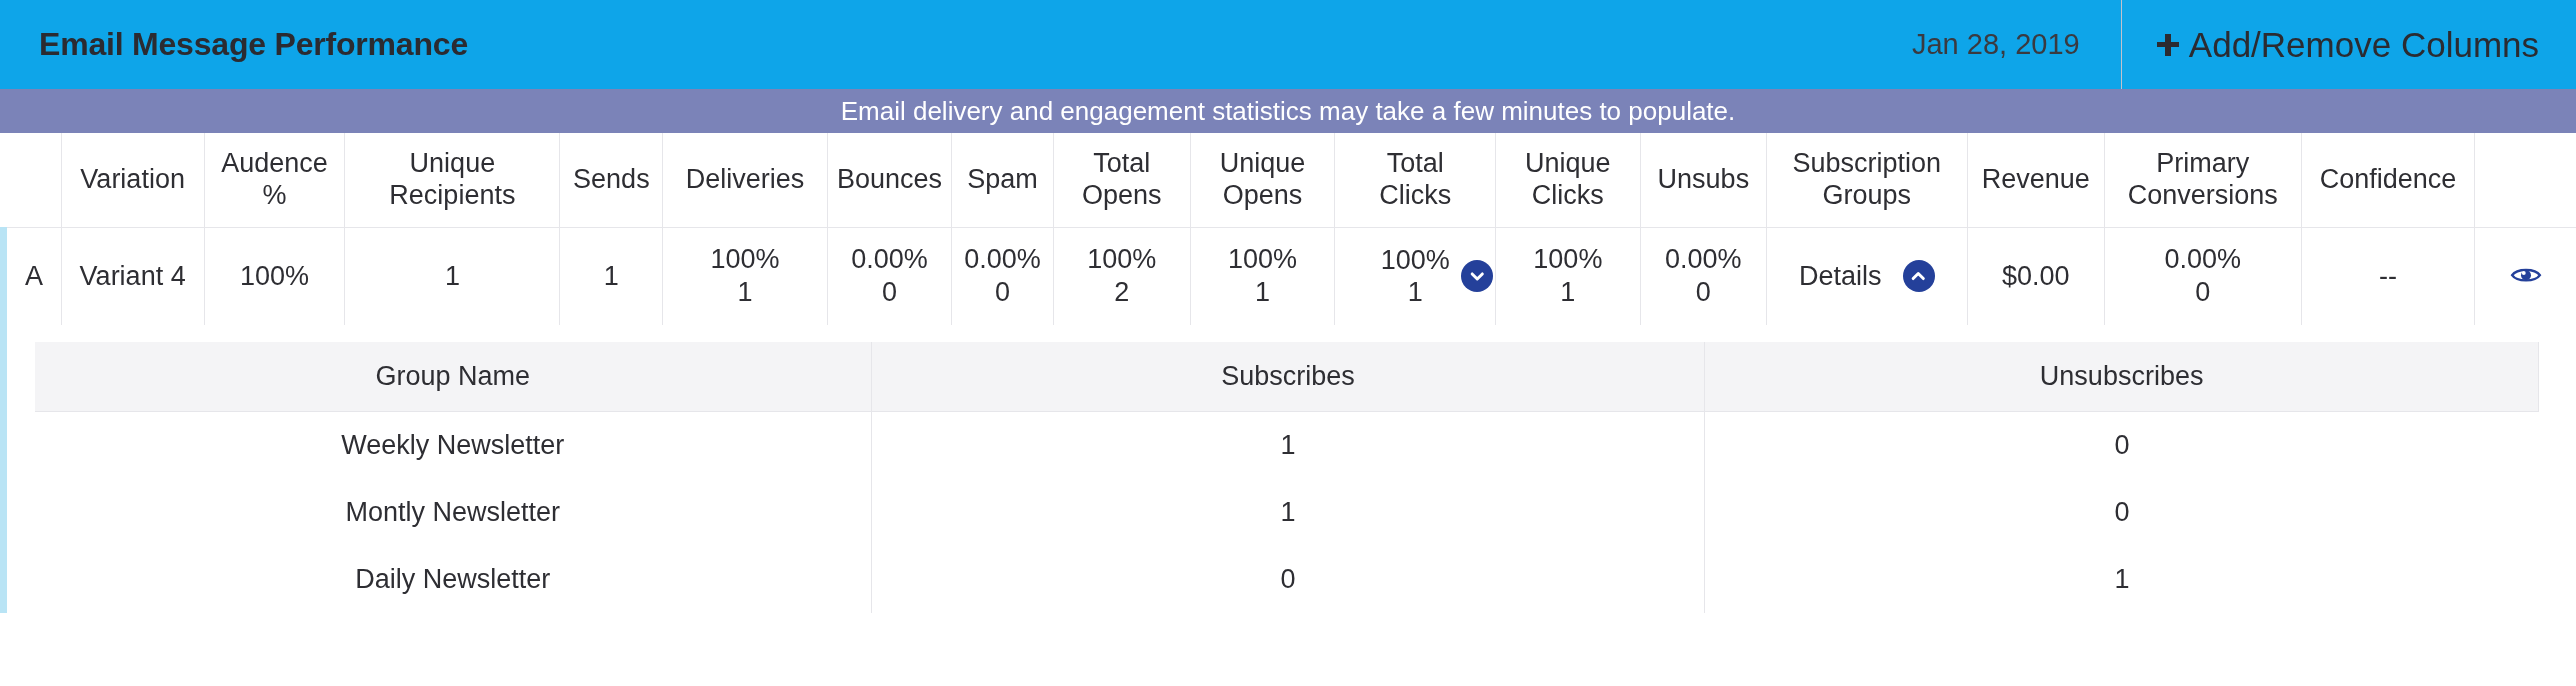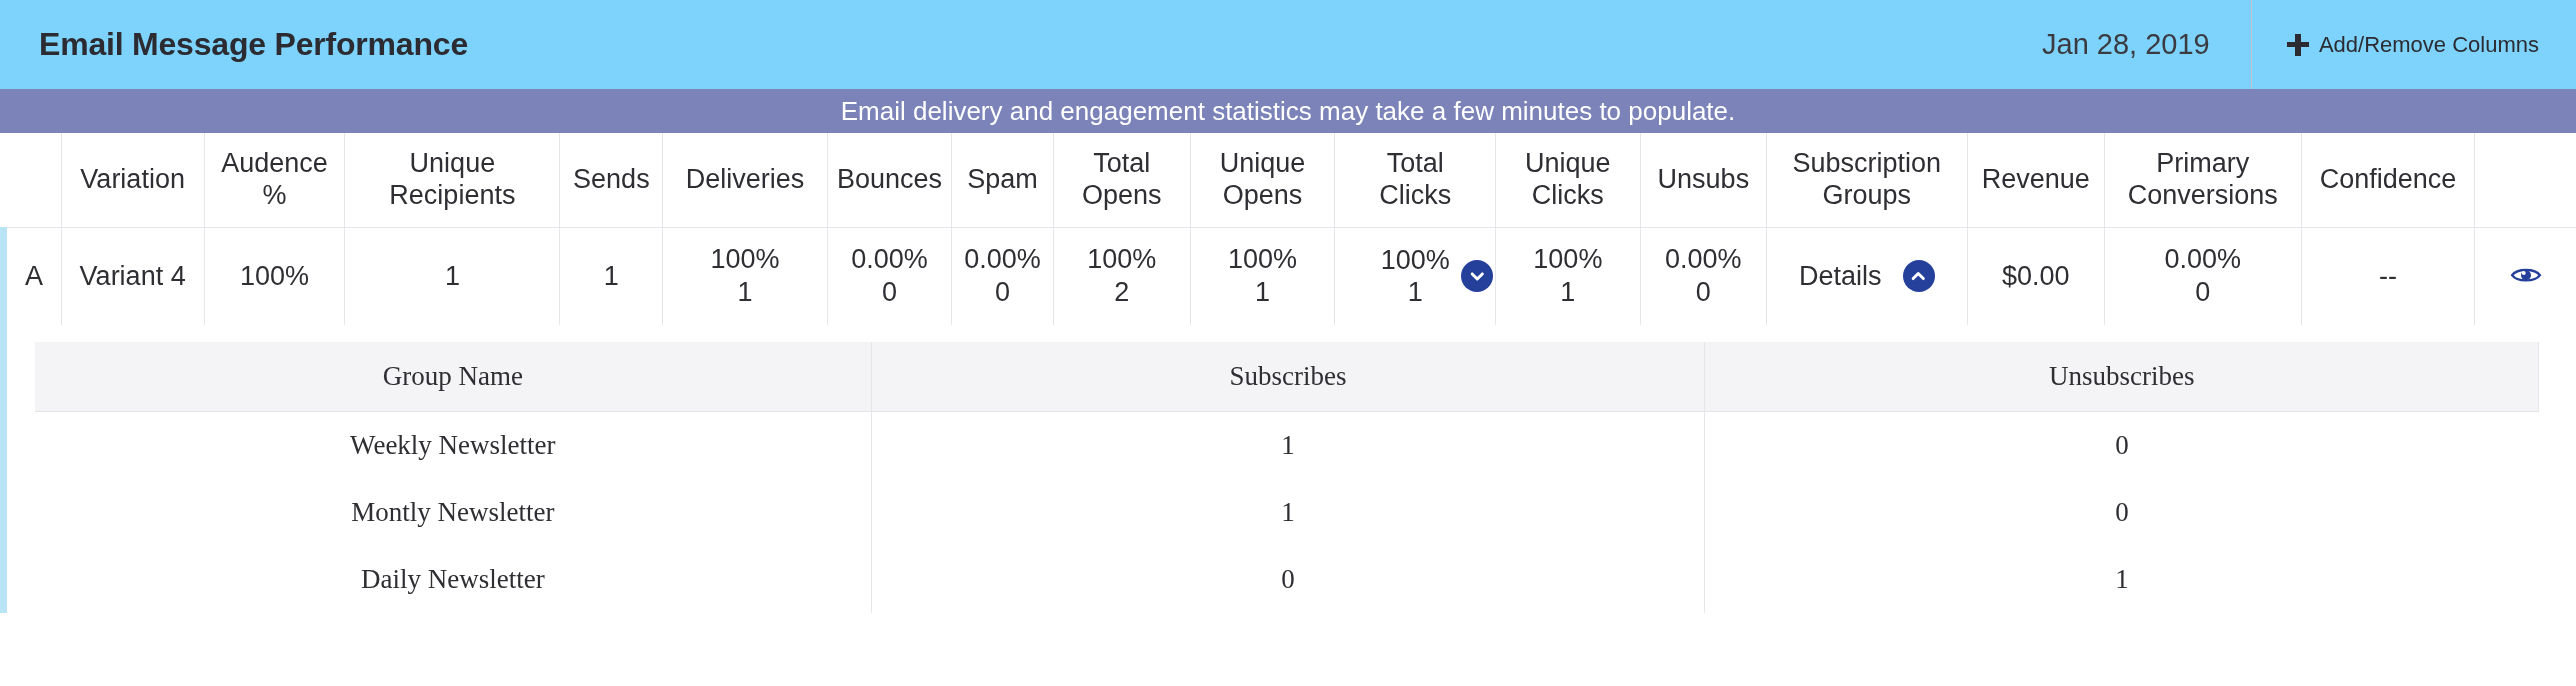--- a/index.html
+++ b/index.html
@@ -11,21 +11,21 @@
     width: 2576px;
     height: 686px;
     font-family: "Liberation Sans", sans-serif;
     color: #2e2e33;
     overflow: hidden;
   }
 
   
   .header-bar {
     height: 89px;
-    background: #7dd3fc;
+    background: #0ea5e9;
     display: flex;
     align-items: stretch;
     box-sizing: border-box;
   }
   .header-title {
     flex: 1 1 auto;
     display: flex;
     align-items: center;
     padding-left: 39px;
     font-size: 32px;
@@ -38,21 +38,21 @@
     align-items: center;
     padding: 12px 41px;
     font-size: 29px;
     color: #3a3a40;
     white-space: nowrap;
   }
   .header-addremove {
     display: flex;
     align-items: center;
     padding: 0 37px 0 35px;
-    font-size: 22px;
+    font-size: 35px;
     color: #2b2b31;
     border-left: 1.9px solid #c2c2cc;
     white-space: nowrap;
     cursor: pointer;
   }
   .plus-icon {
     display: inline-block;
     position: relative;
     width: 22px;
     height: 22px;
@@ -190,21 +190,20 @@
     border-left: 7.4px solid #b9e4f5;
     background: #ffffff;
   }
   .detail-inner {
     padding: 16.7px 37px 0 28px;
   }
   table.groups {
     width: 100%;
     border-collapse: collapse;
     table-layout: fixed;
-    font-family: Liberation Serif, serif;
   }
   table.groups th {
     background: #f4f4f6;
     font-weight: normal;
     font-size: 27px;
     color: #2e2e33;
     text-align: center;
     height: 70px;
     padding: 9.3px 5.6px;
     box-sizing: border-box;

